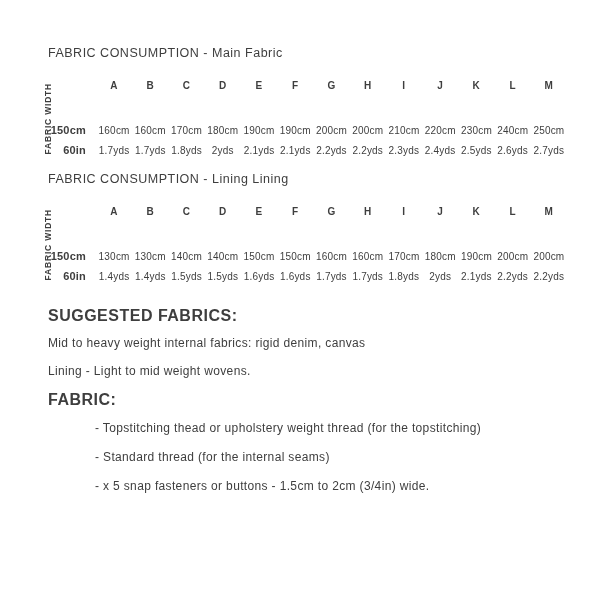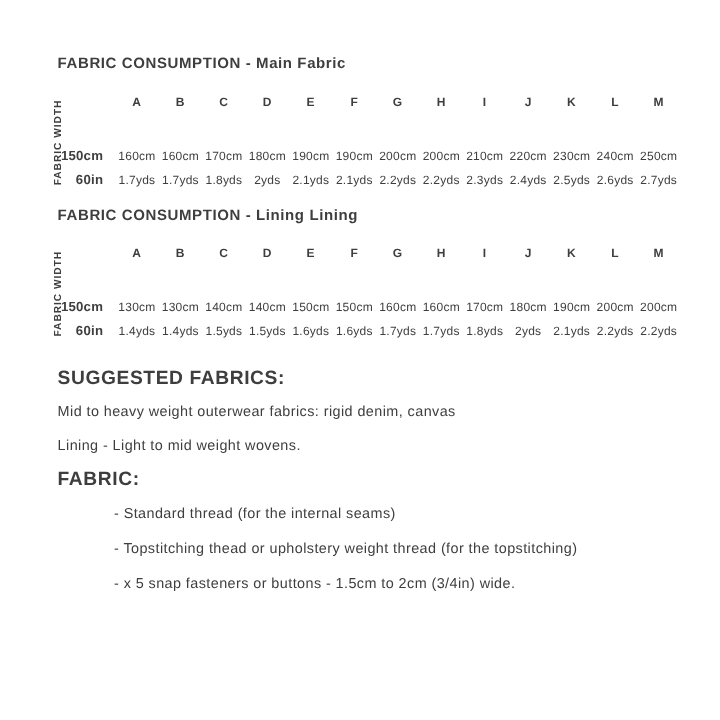--- a/index.html
+++ b/index.html
@@ -9,21 +9,21 @@
     color: #3e3e3e;
   }
   .page {
     position: relative; width: 600px; height: 600px;
     box-sizing: border-box; padding: 46px 33px 0 38px;
   }
 
   
   .table-section { margin-bottom: 12px; }
   .table-title {
-    font-size: 12.5px; font-weight: bold; letter-spacing: .5px;
+    font-size: 12.5px; font-weight: normal; letter-spacing: .5px;
     margin: 0 0 0 10px; height: 14px;
   }
   .table-wrap { display: flex; margin-top: 18px; }
   .axis-cell {
     width: 20px; display: flex; align-items: center; justify-content: center;
   }
   .axis-label {
     writing-mode: vertical-rl; transform: rotate(180deg);
     font-size: 8.5px; font-weight: bold; letter-spacing: .8px; white-space: nowrap;
   }
@@ -165,21 +165,21 @@
           <div class="cell value">2yds</div>
           <div class="cell value">2.1yds</div>
           <div class="cell value">2.2yds</div>
           <div class="cell value">2.2yds</div>
         </div>
     </div>
   </section>
 
   <div class="notes">
     <div class="note-heading">SUGGESTED FABRICS:</div>
-    <div class="note-line">Mid to heavy weight outerwear fabrics: rigid denim, canvas</div>
+    <div class="note-line">Mid to heavy weight internal fabrics: rigid denim, canvas</div>
     <div class="note-line">Lining - Light to mid weight wovens.</div>
     <div class="note-heading">FABRIC:</div>
+    <div class="note-item">- Topstitching thead or upholstery weight thread (for the topstitching)</div>
     <div class="note-item">- Standard thread (for the internal seams)</div>
-    <div class="note-item">- Topstitching thead or upholstery weight thread (for the topstitching)</div>
     <div class="note-item">- x 5 snap fasteners or buttons - 1.5cm to 2cm (3/4in) wide.</div>
   </div>
 
 </div>
 
 </body></html>

